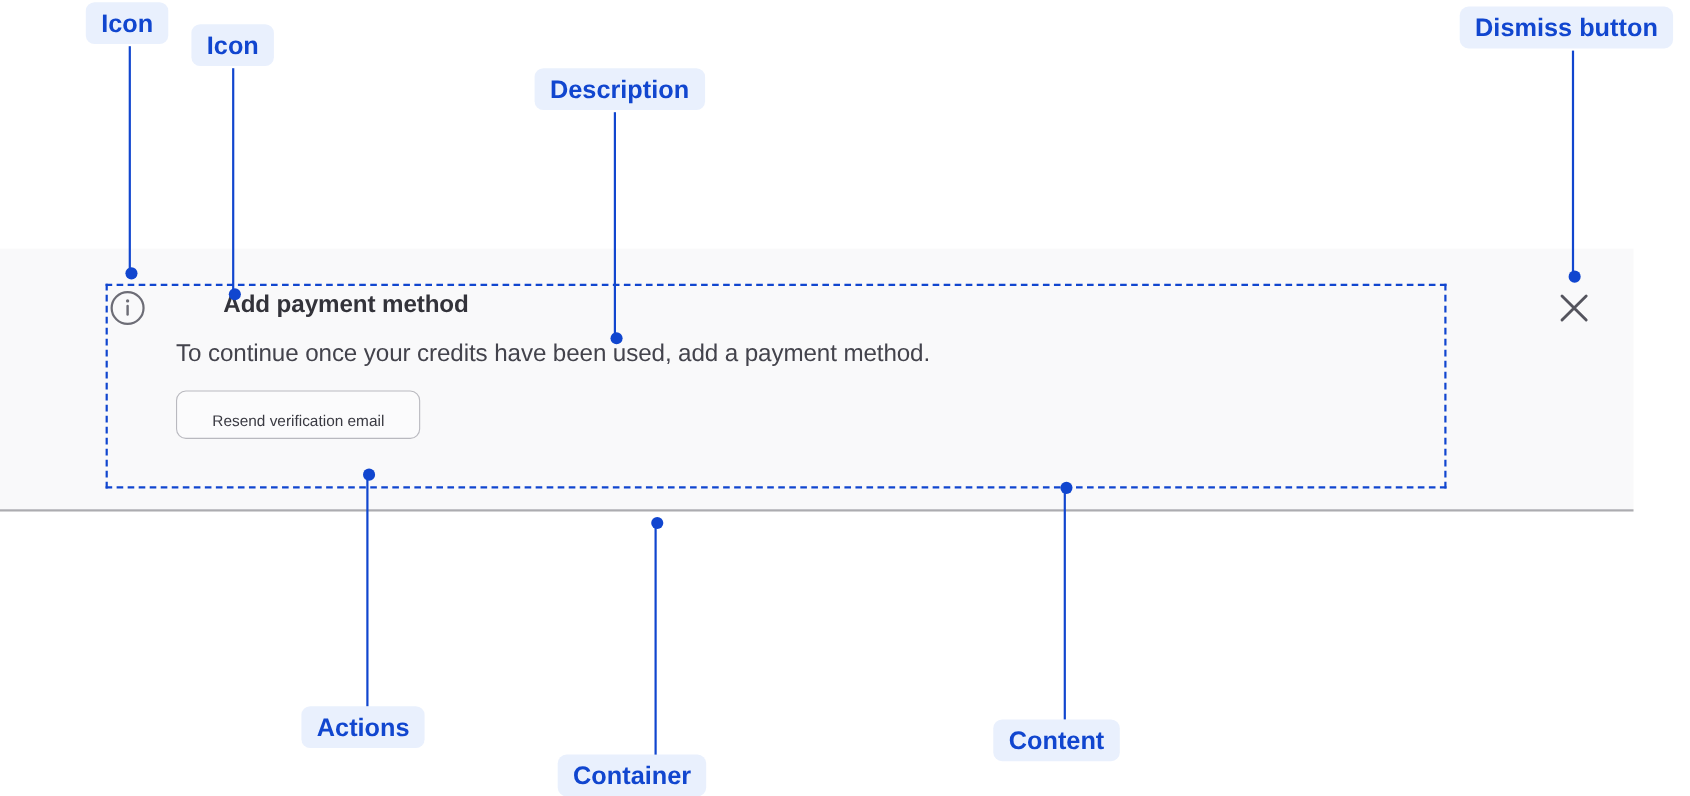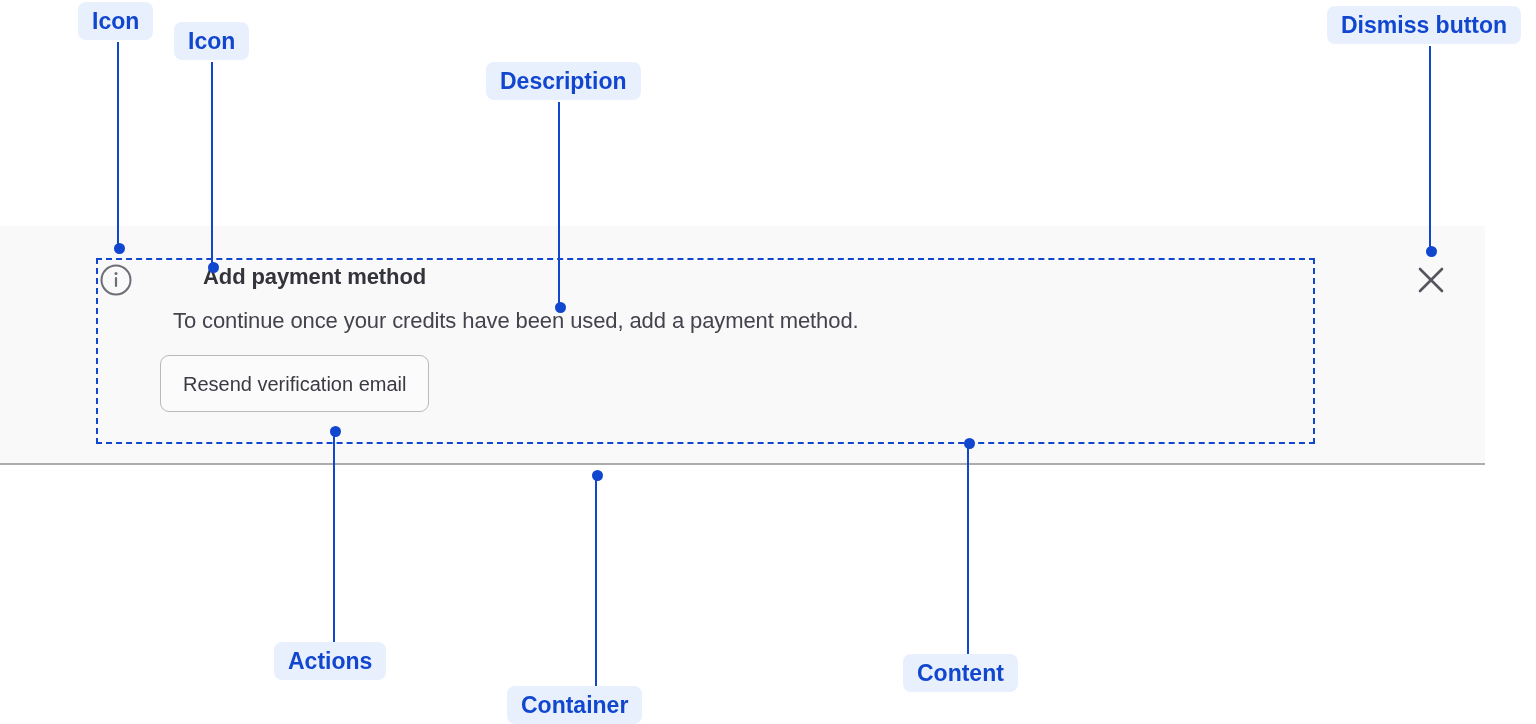--- a/index.html
+++ b/index.html
@@ -60,34 +60,33 @@
   }
 
   .banner-desc {
     margin-top: 14px;
     font-size: 22px;
     font-weight: normal;
     color: #43434c;
     line-height: 30px;
     letter-spacing: -0.1px;
     white-space: nowrap;
-    margin-left: 13px;
   }
 
   .banner-actions {
     margin-top: 19px;
   }
 
   .action-button {
     display: inline-block;
-    padding: 0 22px;
-    height: 57px;
+    padding: 0 32px;
+    height: 44px;
     line-height: 52px;
     font-family: "Liberation Sans", sans-serif;
-    font-size: 20px;
+    font-size: 14px;
     color: #3a3a42;
     background: #fbfbfc;
     border: 1px solid #b9b9bf;
     border-radius: 9px;
     box-sizing: border-box;
     cursor: pointer;
     white-space: nowrap;
   }
 
   .dismiss-button {

